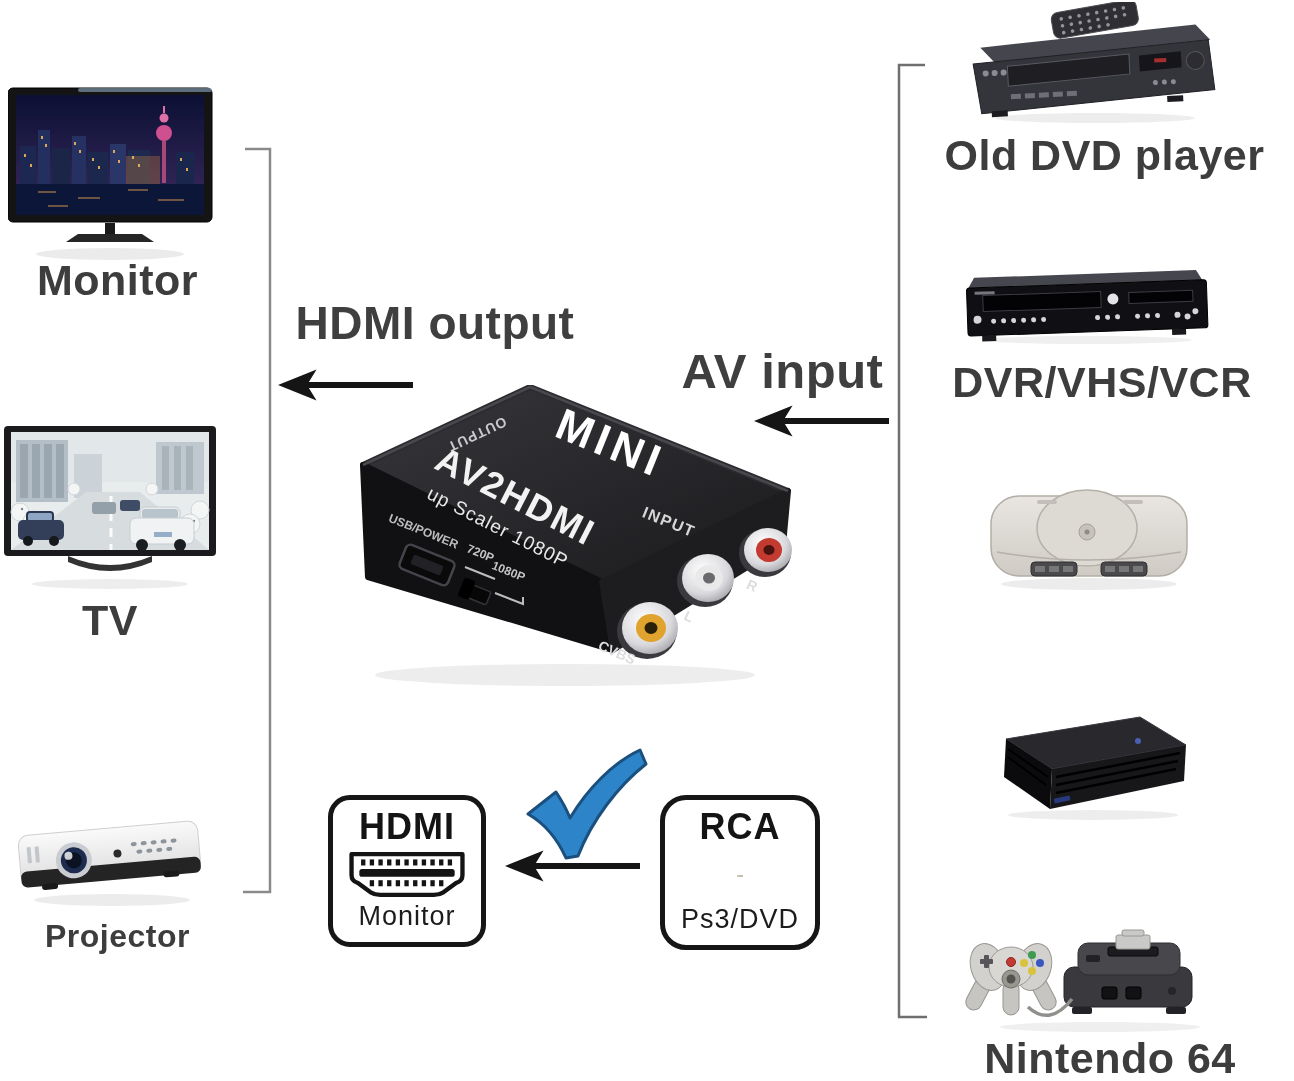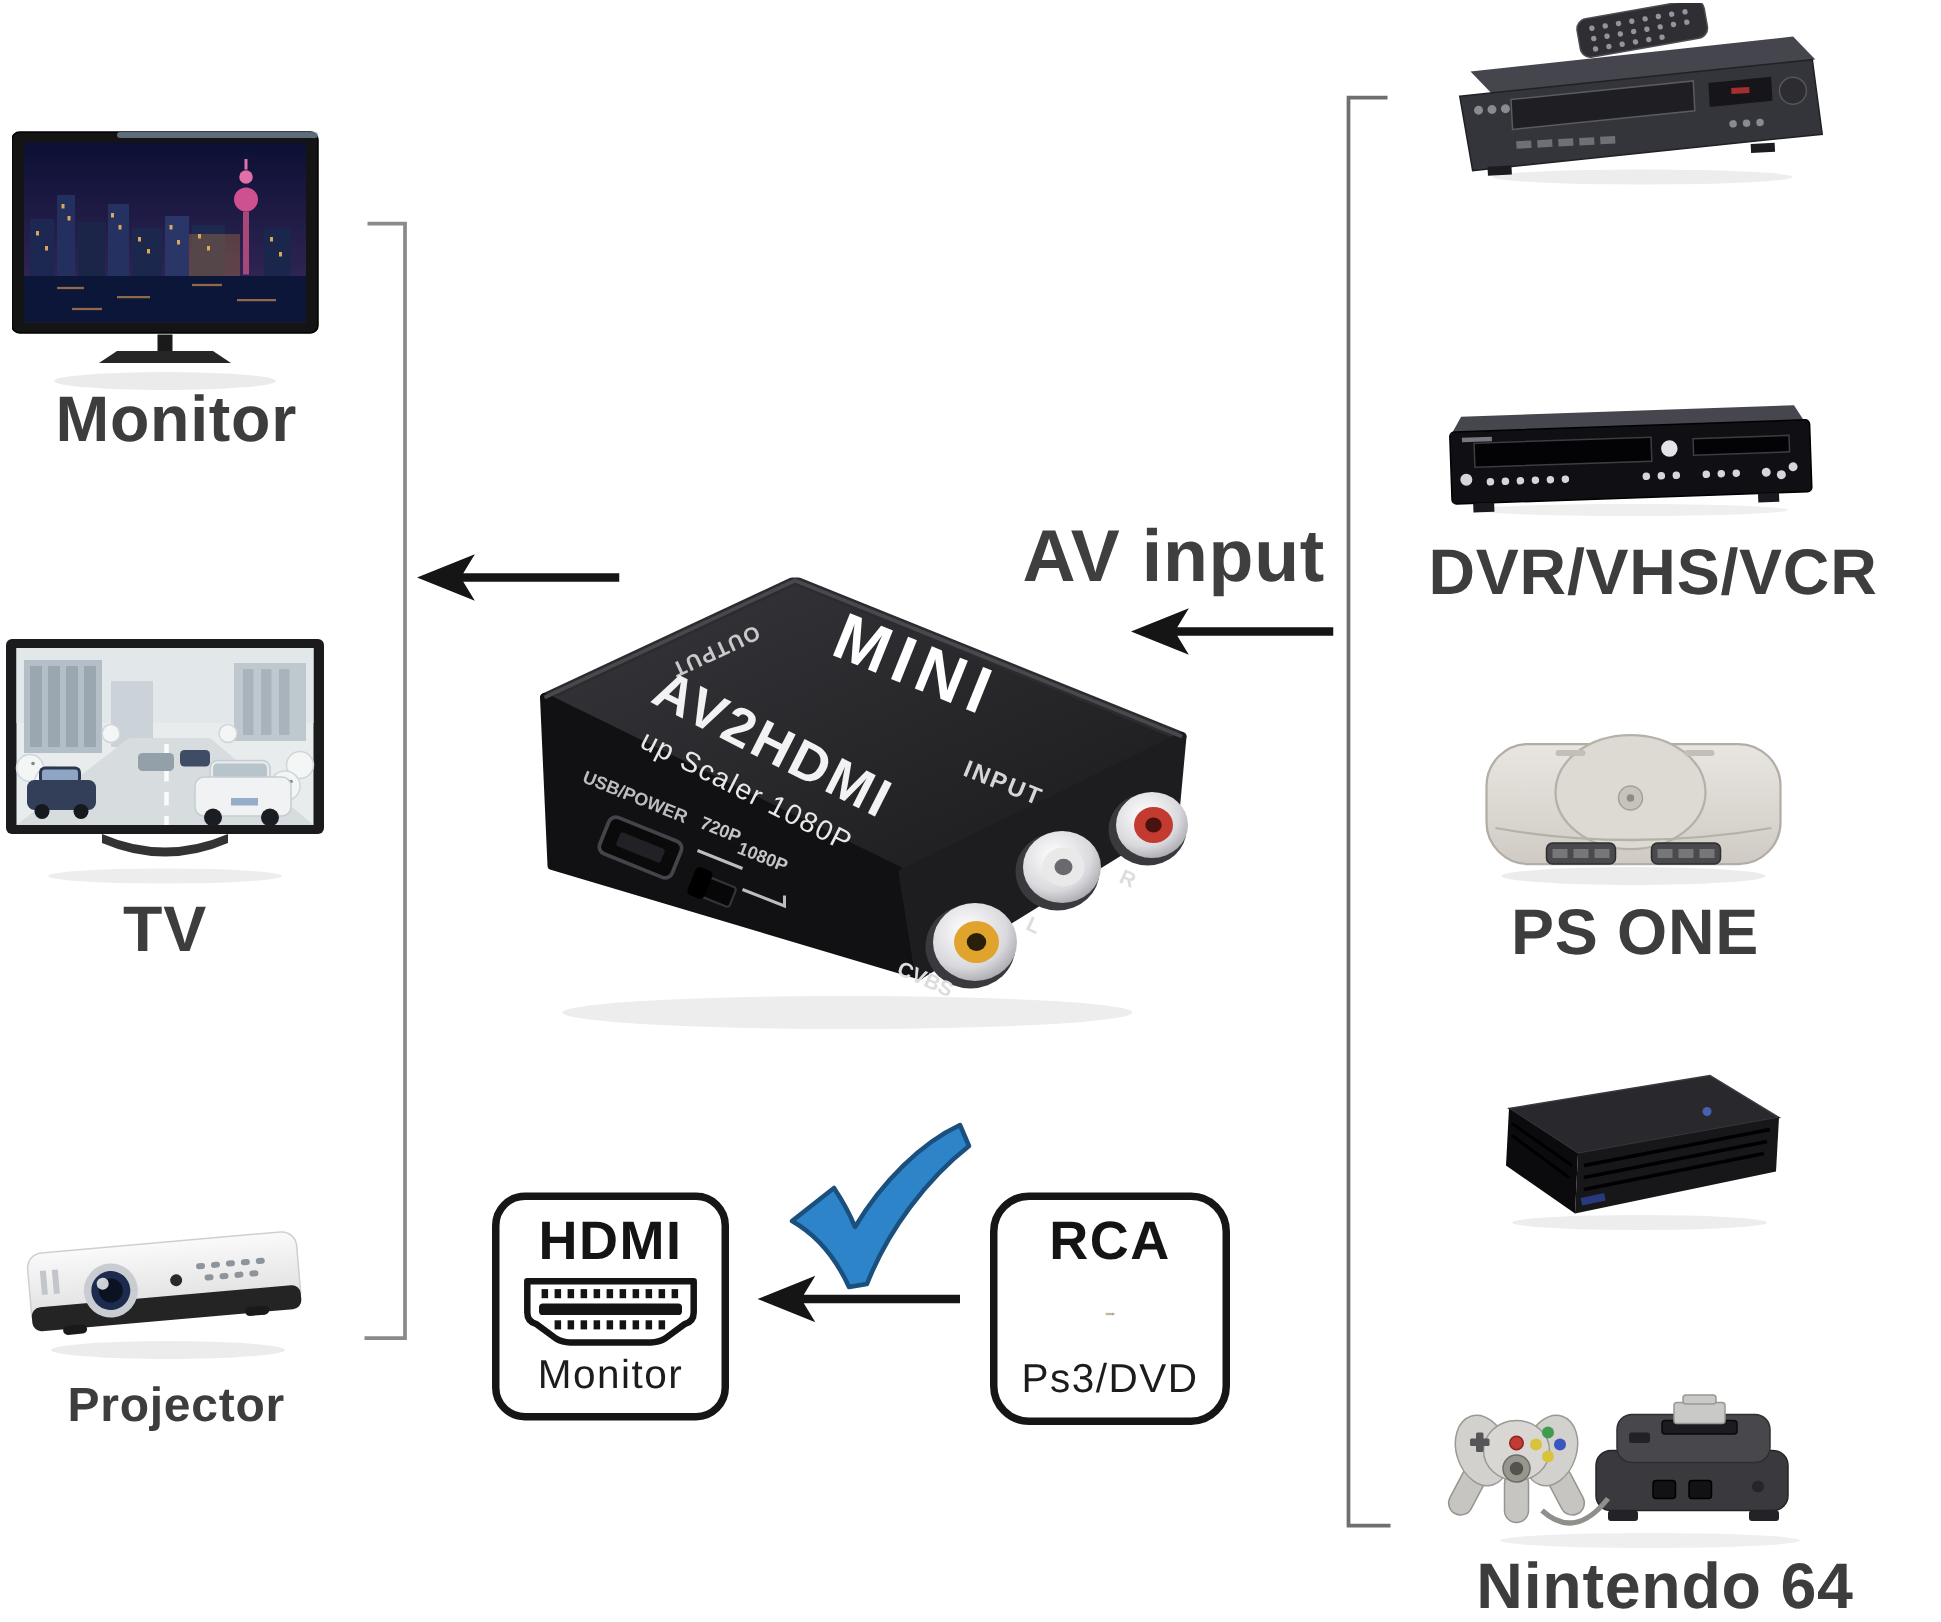--- a/index.html
+++ b/index.html
@@ -176,20 +176,21 @@
       <rect x="28" y="68" width="16" height="6" rx="3" fill="#1a1a1a"></rect>
       <rect x="150" y="66" width="16" height="6" rx="3" fill="#1a1a1a"></rect>
     </g>
   </svg>
   <div class="dev-label" style="left:0px;top:920px;width:235px;font-size:32px">Projector</div>
 
   <svg class="abs" style="left:238px;top:146px" width="38" height="752" viewBox="0 0 38 752">
     <polyline points="7,3 32,3 32,746 5,746" fill="none" stroke="#8a8a8a" stroke-width="2.5"></polyline>
   </svg>
 
+  <div class="anno-label" style="left:270px;top:296px;width:330px">HDMI output</div>
   <svg class="abs" style="left:278px;top:368px" width="135" height="34" viewBox="0 0 140 34">
     <path d="M0,17 L40,1 L32,14 L140,14 L140,20 L32,20 L40,33 Z" fill="#151515"></path>
   </svg>
 
   <div class="anno-label" style="left:640px;top:343px;width:285px;font-size:49px">AV input</div>
   <svg class="abs" style="left:754px;top:404px" width="135" height="34" viewBox="0 0 140 34">
     <path d="M0,17 L40,1 L32,14 L140,14 L140,20 L32,20 L40,33 Z" fill="#151515"></path>
   </svg>
 
   <svg class="abs" style="left:355px;top:385px" width="460" height="305" viewBox="0 0 460 305">
@@ -365,20 +366,21 @@
         <rect x="102" y="88" width="10" height="5"></rect>
           <rect x="116" y="88" width="10" height="5"></rect>
       </g>
       <circle cx="205" cy="84" r="2.5" fill="#8a8a92"></circle>
         <circle cx="214" cy="84" r="2.5" fill="#8a8a92"></circle>
         <circle cx="223" cy="84" r="2.5" fill="#8a8a92"></circle>
       <rect x="40" y="104" width="16" height="6" fill="#1c1c20"></rect>
         <rect x="216" y="98" width="16" height="6" fill="#1c1c20"></rect>
     </g>
   </svg>
+  <div class="dev-label" style="left:915px;top:133px;width:379px">Old DVD player</div>
 
   <svg class="abs" style="left:945px;top:252px" width="282" height="92" viewBox="0 0 282 92">
     <ellipse cx="142" cy="88" rx="105" ry="4" fill="#efefef"></ellipse>
     <g transform="rotate(-2 140 50)">
       <polygon points="30,22 252,22 258,32 24,32" fill="#46464e"></polygon>
       <rect x="22" y="32" width="240" height="48" rx="3" fill="#101014" stroke="#000000"></rect>
       <rect x="38" y="40" width="118" height="16" fill="#030305" stroke="#3c3c44"></rect>
       <rect x="184" y="42" width="64" height="11" fill="#030305" stroke="#3c3c44"></rect>
       <circle cx="168" cy="48" r="5.5" fill="#e4e4e8"></circle>
       <rect x="30" y="36" width="20" height="3" fill="#77777f"></rect>
@@ -425,21 +427,20 @@
       <rect x="48" y="82" width="46" height="14" rx="4" fill="#4a4a4c" stroke="#2e2e30"></rect>
       <rect x="52" y="86" width="10" height="6" fill="#77777a"></rect>
         <rect x="66" y="86" width="10" height="6" fill="#77777a"></rect>
         <rect x="80" y="86" width="10" height="6" fill="#77777a"></rect>
       <rect x="118" y="82" width="46" height="14" rx="4" fill="#4a4a4c" stroke="#2e2e30"></rect>
       <rect x="122" y="86" width="10" height="6" fill="#77777a"></rect>
         <rect x="136" y="86" width="10" height="6" fill="#77777a"></rect>
         <rect x="150" y="86" width="10" height="6" fill="#77777a"></rect>
     </g>
   </svg>
-  <div class="dev-label" style="left:940px;top:600px;width:300px">PS ONE</div>
 
   <svg class="abs" style="left:988px;top:705px" width="210" height="118" viewBox="0 0 210 118">
     <ellipse cx="105" cy="110" rx="85" ry="5" fill="#ededed"></ellipse>
     <polygon points="18,34 152,12 198,40 64,64" fill="#28282d" stroke="#3a3a40"></polygon>
     <polygon points="18,34 64,64 62,104 16,72" fill="#0b0b0d"></polygon>
     <polygon points="64,64 198,40 196,76 62,104" fill="#17171a"></polygon>
     <line x1="68" y1="72" x2="192" y2="48" stroke="#000000" stroke-width="2.5"></line>
     <line x1="68" y1="80" x2="190" y2="56" stroke="#000000" stroke-width="2.5"></line>
     <line x1="68" y1="88" x2="188" y2="64" stroke="#000000" stroke-width="2.5"></line>
     <line x1="20" y1="44" x2="60" y2="72" stroke="#000000" stroke-width="2"></line>

